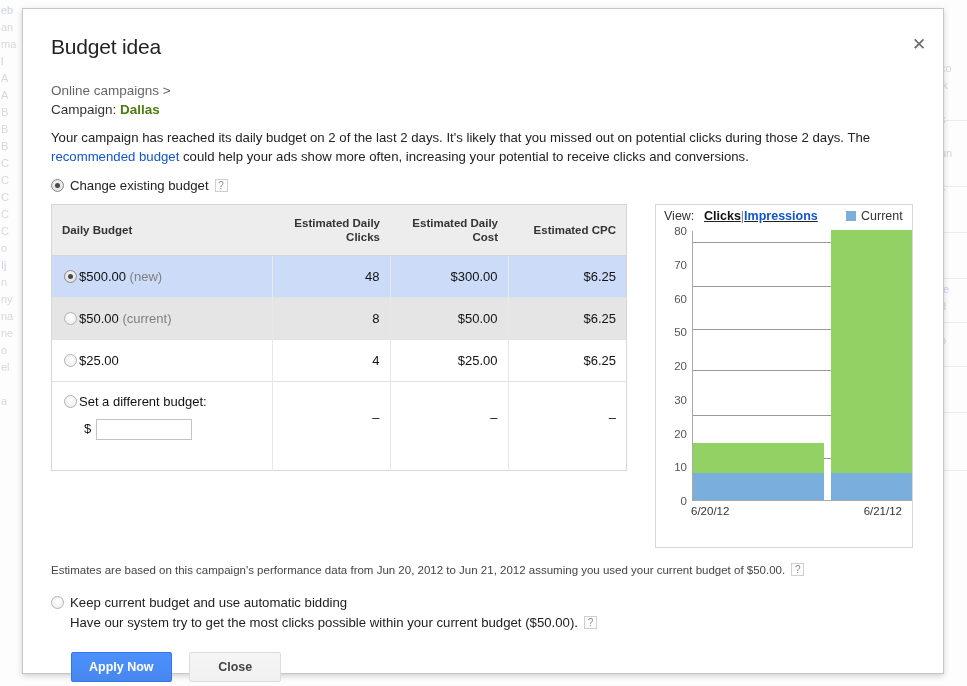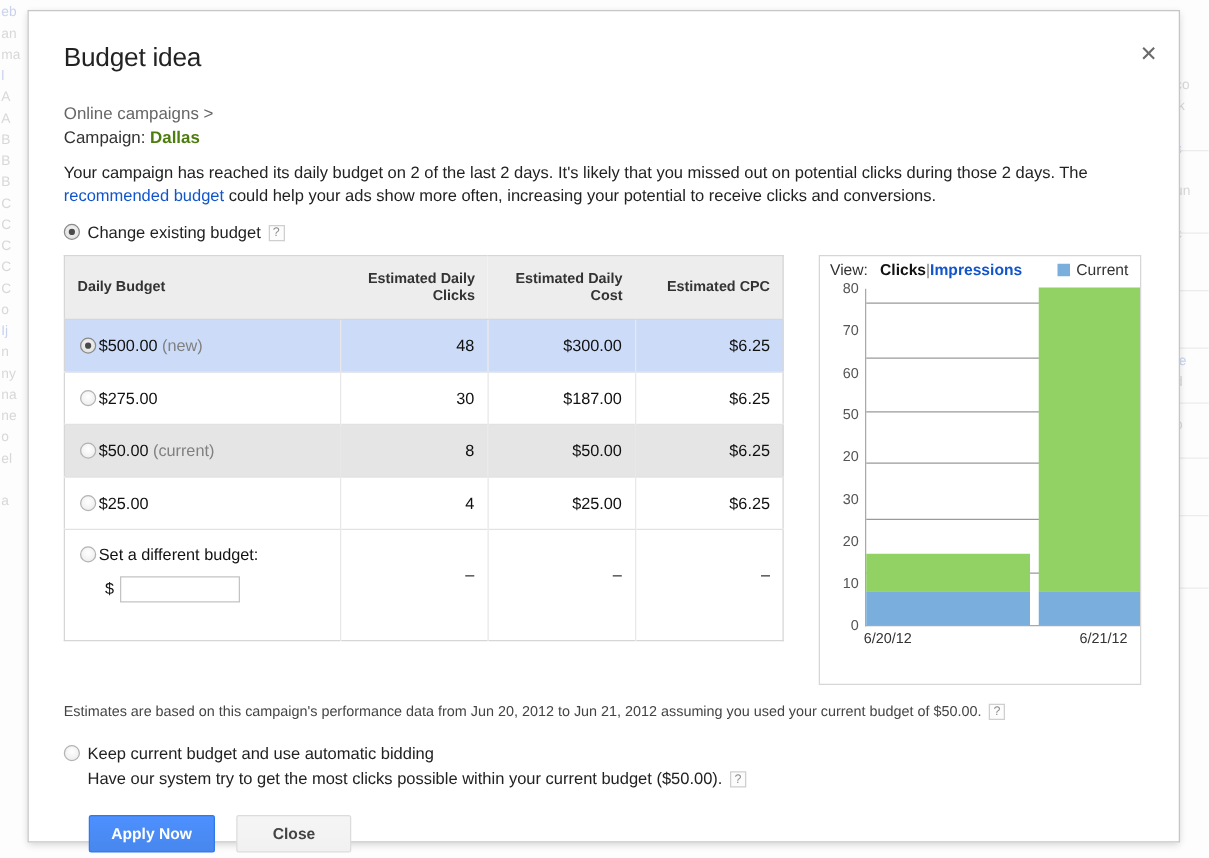--- a/index.html
+++ b/index.html
@@ -221,21 +221,21 @@
   }
   .chart-head {
     position: absolute;
     left: 0; top: 3px;
     width: 100%;
     height: 18px;
     font-size: 12.5px;
     white-space: nowrap;
   }
   .chart-head .view-lbl { position: absolute; left: 8px; top: 1px; color: #333333; }
-  .chart-head .metric-group { position: absolute; left: 48px; top: 1px; font-weight: bold; }
+  .chart-head .metric-group { position: absolute; left: 48px; top: 1px; font-weight: bold; text-decoration: underline; }
   .chart-head .metric.on { color: #111111; }
   .chart-head .sep { color: #7d7d7d; font-weight: normal; }
   .chart-head .metric.off { color: #1155cc; cursor: pointer; }
   .chart-head .lg { position: absolute; top: 1px; color: #333333; }
   .chart-head .lg.cur { left: 190px; }
   .chart-head .sw {
     display: inline-block;
     width: 10px; height: 10px;
     vertical-align: -1px;
     margin-right: 5px;
@@ -387,28 +387,20 @@
 
           <tr class="sel">
             <td class="c-budget">
               <span class="radio checked"></span><span class="bname">$500.00</span><span class="btag"> (new)</span>
             </td>
             <td class="c-num">48</td>
             <td class="c-num">$300.00</td>
             <td class="c-num">$6.25</td>
           </tr>
 
-          <tr>
-            <td class="c-budget">
-              <span class="radio"></span><span class="bname">$275.00</span><span class="btag"></span>
-            </td>
-            <td class="c-num">30</td>
-            <td class="c-num">$187.00</td>
-            <td class="c-num">$6.25</td>
-          </tr>
 
           <tr class="cur">
             <td class="c-budget">
               <span class="radio"></span><span class="bname">$50.00</span><span class="btag"> (current)</span>
             </td>
             <td class="c-num">8</td>
             <td class="c-num">$50.00</td>
             <td class="c-num">$6.25</td>
           </tr>
 

